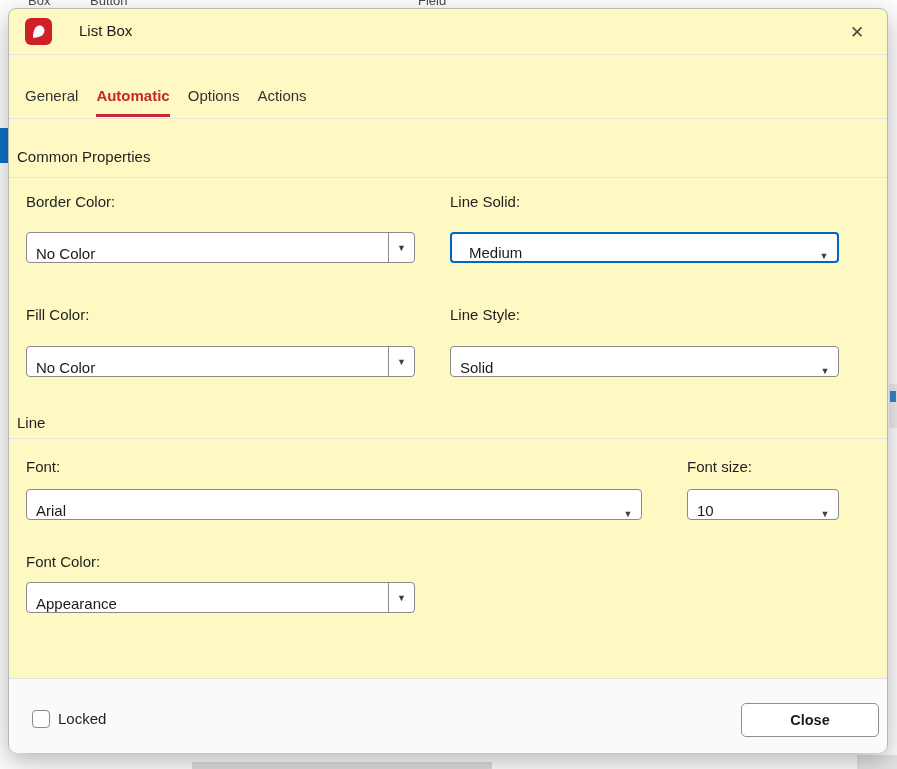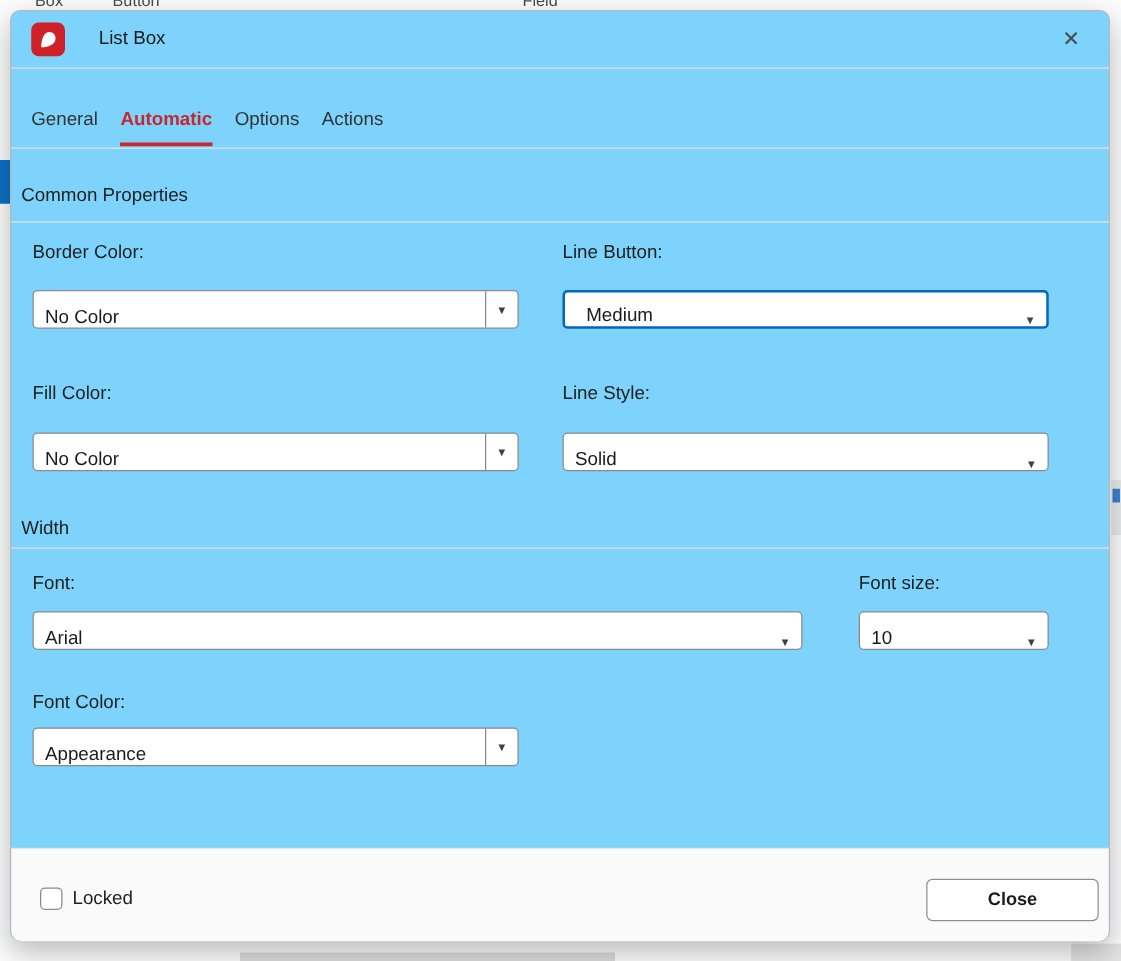--- a/index.html
+++ b/index.html
@@ -12,21 +12,21 @@
   
   .bg-text { position:absolute; top:-7px; font-size:13px; color:#4a4a4a; }
   .bg-blue-bar { position:absolute; left:0; top:128px; width:8px; height:35px; background:#0d72c8; }
   .bg-right-strip { position:absolute; right:0; top:384px; width:8px; height:44px; background:#ececec; }
   .bg-right-dot { position:absolute; right:1px; top:391px; width:6px; height:11px; background:#3b82d0; }
   .bg-bottom-band { position:absolute; left:192px; top:762px; width:300px; height:7px; background:#dcdcdc; }
   .bg-bottom-right { position:absolute; right:0; top:755px; width:40px; height:14px; background:#e4e4e4; }
 
   
   .dialog { position:absolute; left:8px; top:8px; width:880px; height:745px;
-    background:#7dd3fc; border:1px solid #b9b9b9; border-radius:8px;
+    background:#fef9c3; border:1px solid #b9b9b9; border-radius:8px;
     box-shadow:0 8px 24px rgba(0,0,0,0.28); }
 
   .titlebar { position:absolute; left:0; top:0; width:100%; height:45px; }
   .app-icon { position:absolute; left:16px; top:9px; width:27px; height:27px;
     background:#CF2027; border-radius:6px; display:flex; align-items:center; justify-content:center; }
   .dialog-title { position:absolute; left:70px; top:13px; font-size:15px; color:#1b1b1b; }
   .close-btn { position:absolute; right:18px; top:11px; width:24px; height:24px;
     font-size:17px; color:#4a4a4a; display:flex; align-items:center; justify-content:center; cursor:pointer; }
 
   .sep { position:absolute; left:0; width:100%; height:1px; background:#e4e4e4; }
@@ -93,21 +93,21 @@
       <div class="tab active">Automatic</div>
       <div class="tab">Options</div>
       <div class="tab">Actions</div>
     </div>
     <div class="sep" style="top:109px"></div>
 
     <div class="section-label" style="left:8px; top:139px">Common Properties</div>
     <div class="sep" style="top:168px"></div>
 
     <div class="field-label" style="left:17px;  top:184px">Border Color:</div>
-    <div class="field-label" style="left:441px; top:184px">Line Button:</div>
+    <div class="field-label" style="left:441px; top:184px">Line Solid:</div>
 
     <div class="combo" style="left:17px; top:223px; width:389px">
       <span class="combo-value">No Color</span>
       <span class="split-btn">
         <span class="combo-arrow">▼</span>
       </span>
     </div>
 
     <div class="combo focused" style="left:441px; top:223px; width:389px">
       <span class="combo-value">Medium</span>
@@ -122,21 +122,21 @@
       <span class="split-btn">
         <span class="combo-arrow">▼</span>
       </span>
     </div>
 
     <div class="combo" style="left:441px; top:337px; width:389px">
       <span class="combo-value">Solid</span>
       <span class="combo-arrow">▼</span>
     </div>
 
-    <div class="section-label" style="left:8px; top:405px">Width</div>
+    <div class="section-label" style="left:8px; top:405px">Line</div>
     <div class="sep" style="top:429px"></div>
 
     <div class="field-label" style="left:17px;  top:449px">Font:</div>
     <div class="field-label" style="left:678px; top:449px">Font size:</div>
 
     <div class="combo" style="left:17px; top:480px; width:616px">
       <span class="combo-value">Arial</span>
       <span class="combo-arrow">▼</span>
     </div>
 

